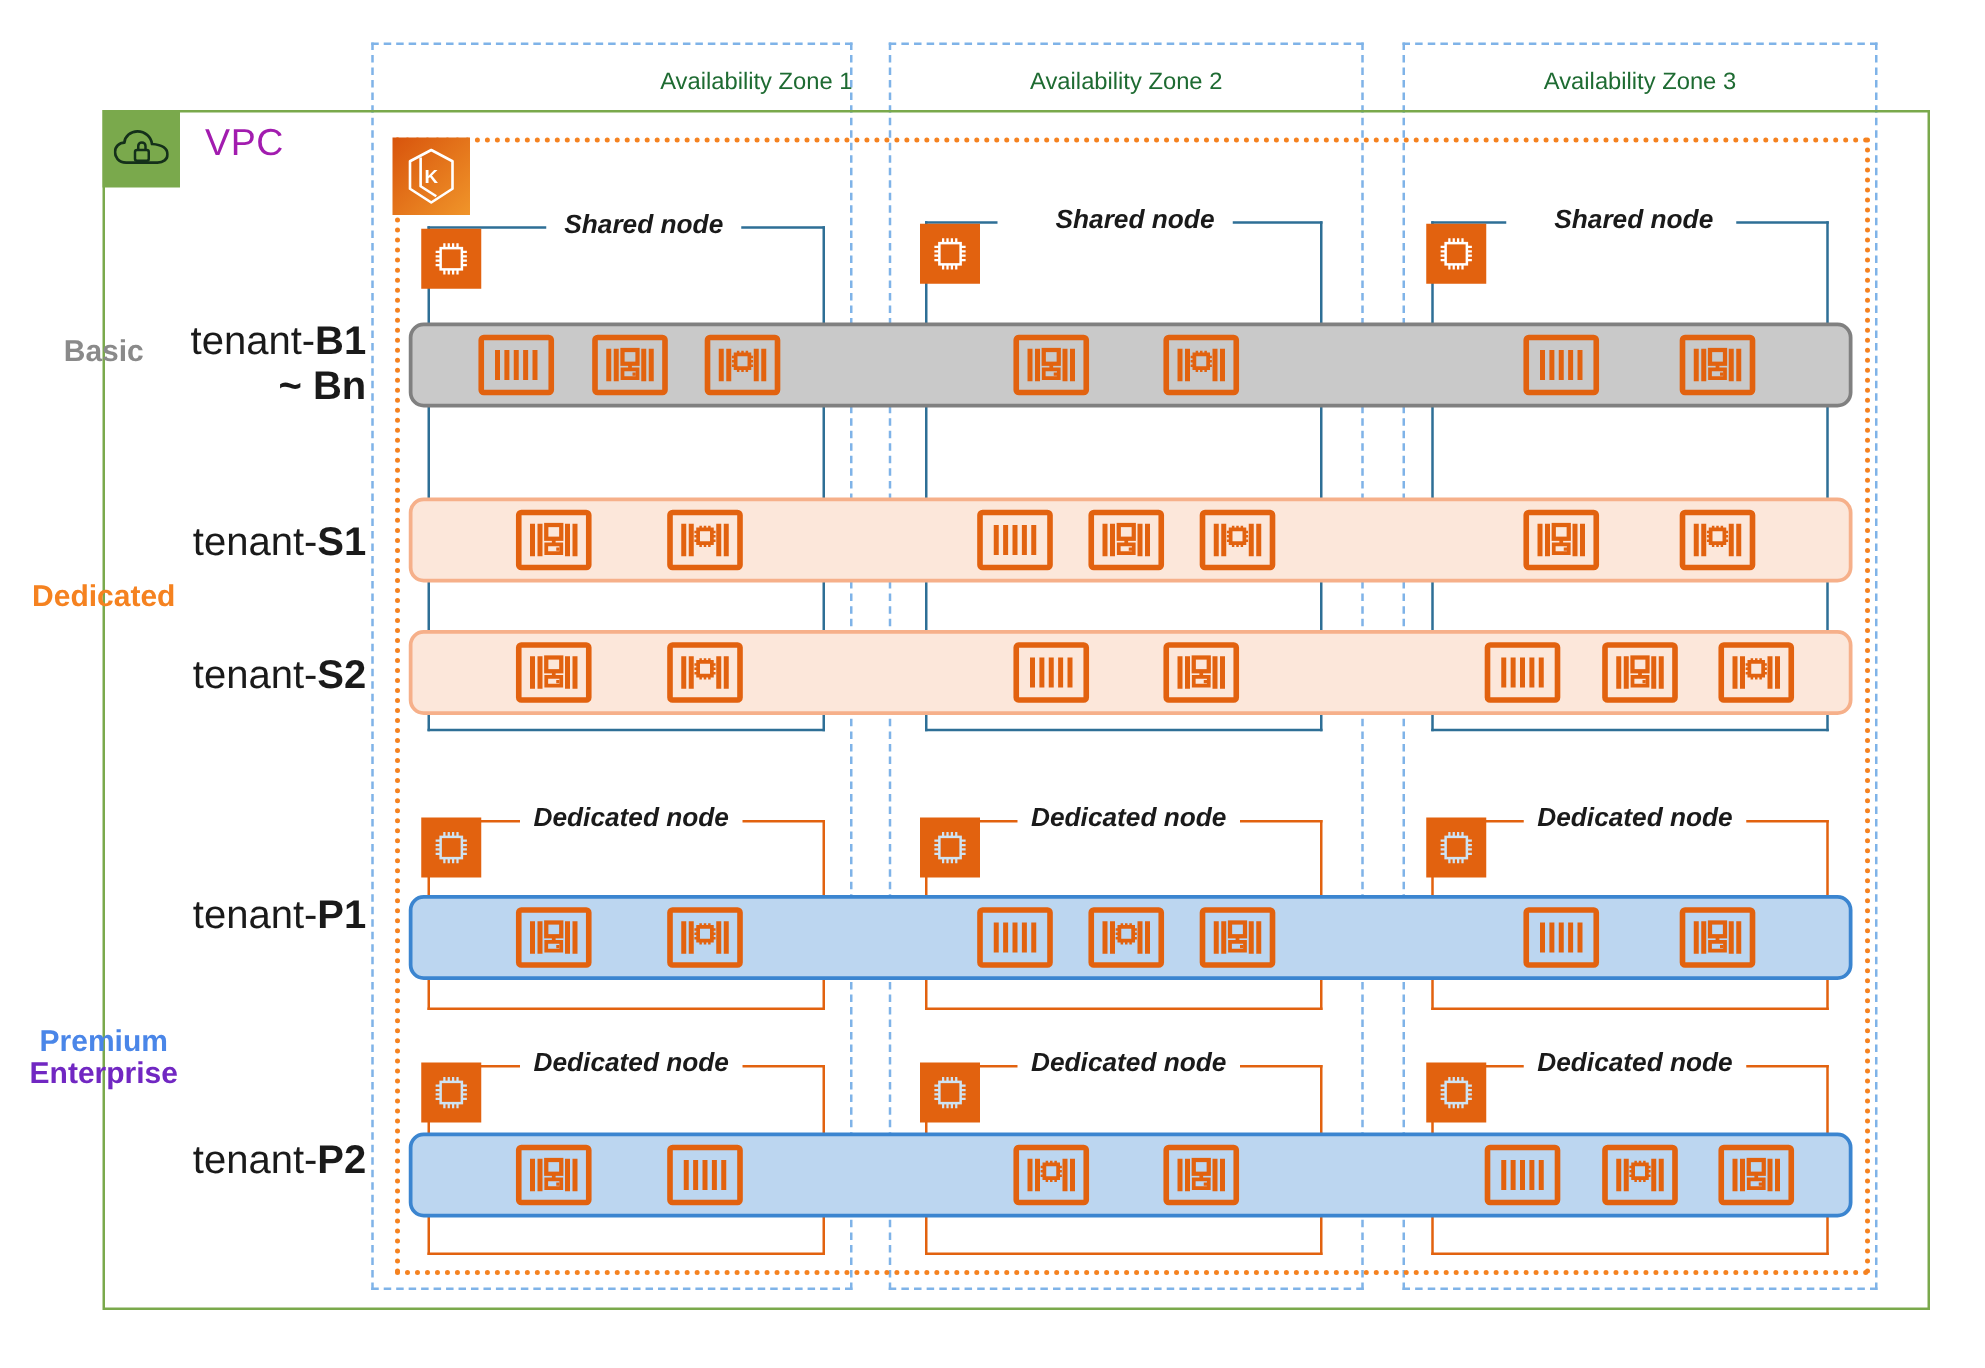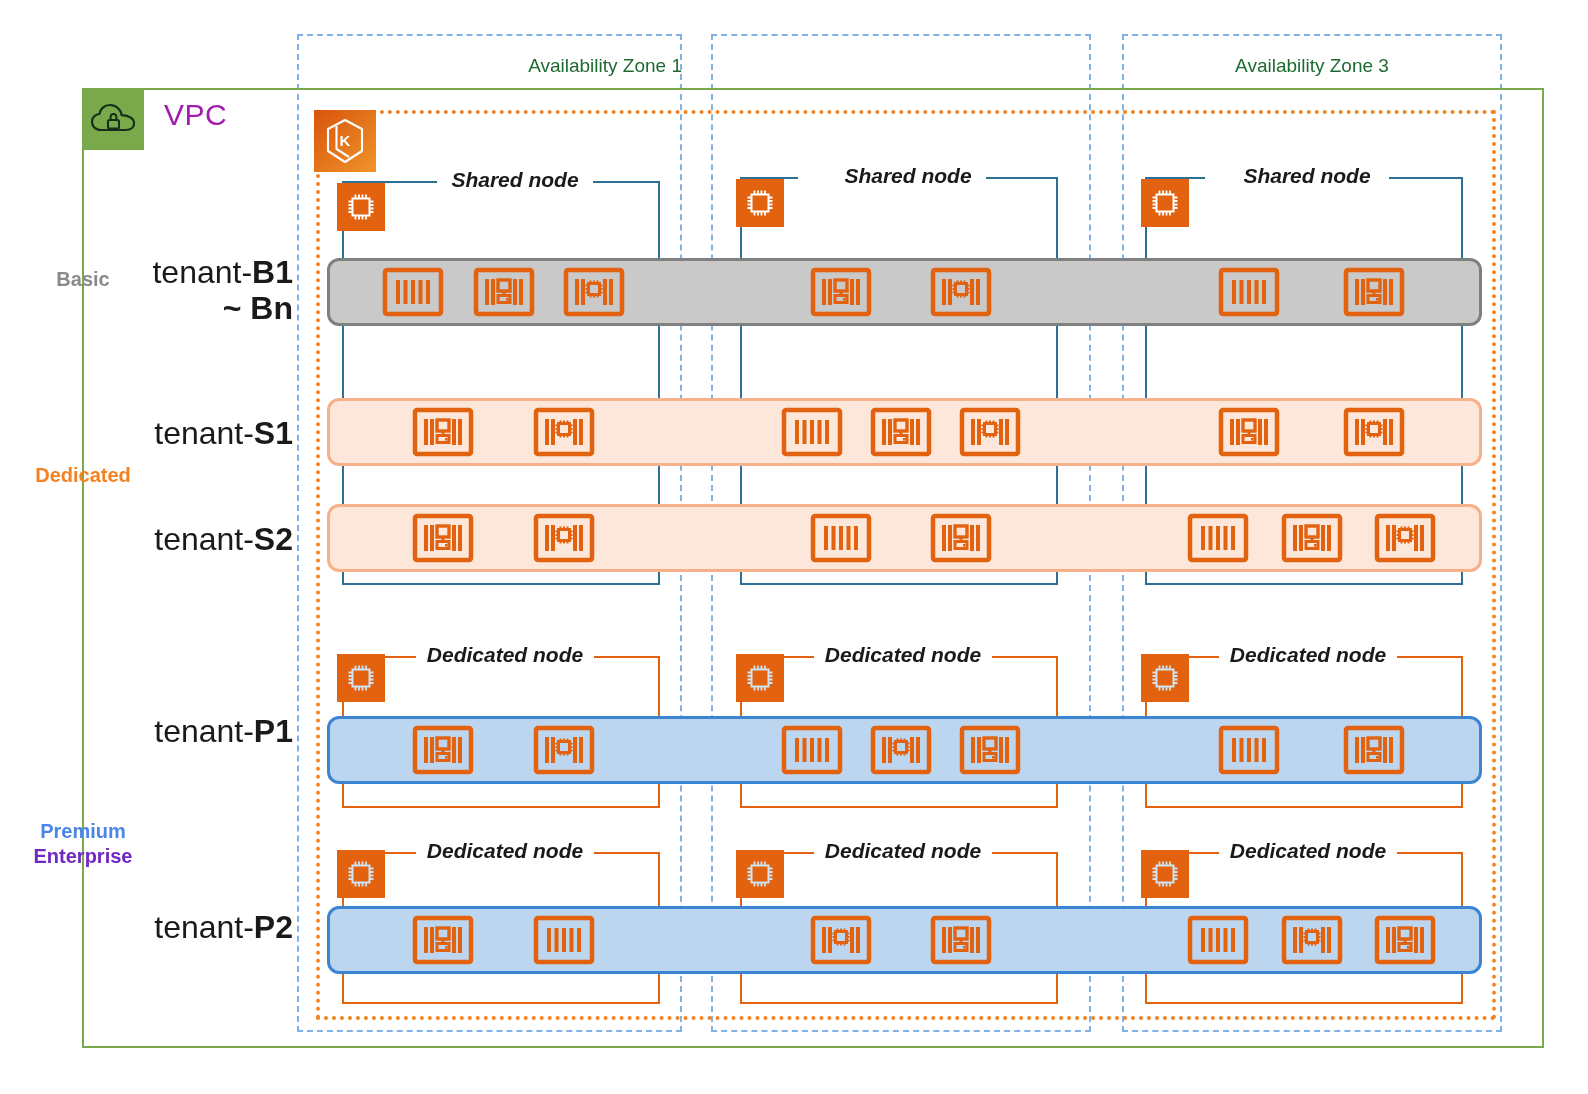--- a/index.html
+++ b/index.html
@@ -72,40 +72,41 @@
   .band.basic{background:#c9c9c9;border-color:#808080;}
   .band.standard{background:#fce7da;border-color:#f6b08a;}
   .band.premium{background:#bcd6f0;border-color:#3b85d0;}
 
   
   .tenant-label{
     font-size:32px;color:#1a1a1a;white-space:nowrap;text-align:right;
   }
   .tenant-label b{font-weight:700;}
   .tier-label{
-    font-weight:700;font-size:20px;white-space:nowrap;text-align:center;
+    font-weight:700;font-size:24px;white-space:nowrap;text-align:center;
   }
   .tier-basic{color:#8a8a8a;}
   .tier-standard{color:#f58220;}
   .tier-premium{color:#4a86e8;}
   .tier-enterprise{color:#7127c2;}
 
   
   .pod{position:absolute;}
 </style>
 </head>
 <body>
 
 <div id="stage">
 
   <div class="abs az-box" style="left:297px;top:34px;width:385px;height:998px;"></div>
   <div class="abs az-box" style="left:711px;top:34px;width:380px;height:998px;"></div>
   <div class="abs az-box" style="left:1122px;top:34px;width:380px;height:998px;"></div>
 
   <div class="abs az-label" style="left:297px;top:55px;width:385px;text-align:right;">Availability Zone 1</div>
+  <div class="abs az-label" style="left:711px;top:55px;width:380px;">Availability Zone 2</div>
   <div class="abs az-label" style="left:1122px;top:55px;width:380px;">Availability Zone 3</div>
 
   <div class="abs vpc-box" style="left:82px;top:88px;width:1462px;height:960px;"></div>
 
   <div class="abs vpc-icon" style="left:82px;top:88px;">
     <svg width="44" height="38" viewBox="0 0 44 38" aria-hidden="true">
       <path d="M10 30 C3.5 30 1 25.5 1 21.5 C1 17.5 4.5 14 8.5 14 C9 9 13.5 5 19 5 C25 5 30 9.5 30.6 15.2 C36 15.6 43 17.5 43 23.5 C43 27.5 39.5 30 35 30 Z" fill="none" stroke="#14301a" stroke-width="2.2" stroke-linejoin="round"></path>
       <rect x="17" y="20" width="11" height="8.5" rx="1.6" fill="none" stroke="#14301a" stroke-width="2"></rect>
       <path d="M19.6 20 v-3.2 a2.9 2.9 0 0 1 5.8 0 V20" fill="none" stroke="#14301a" stroke-width="2"></path>
     </svg>

